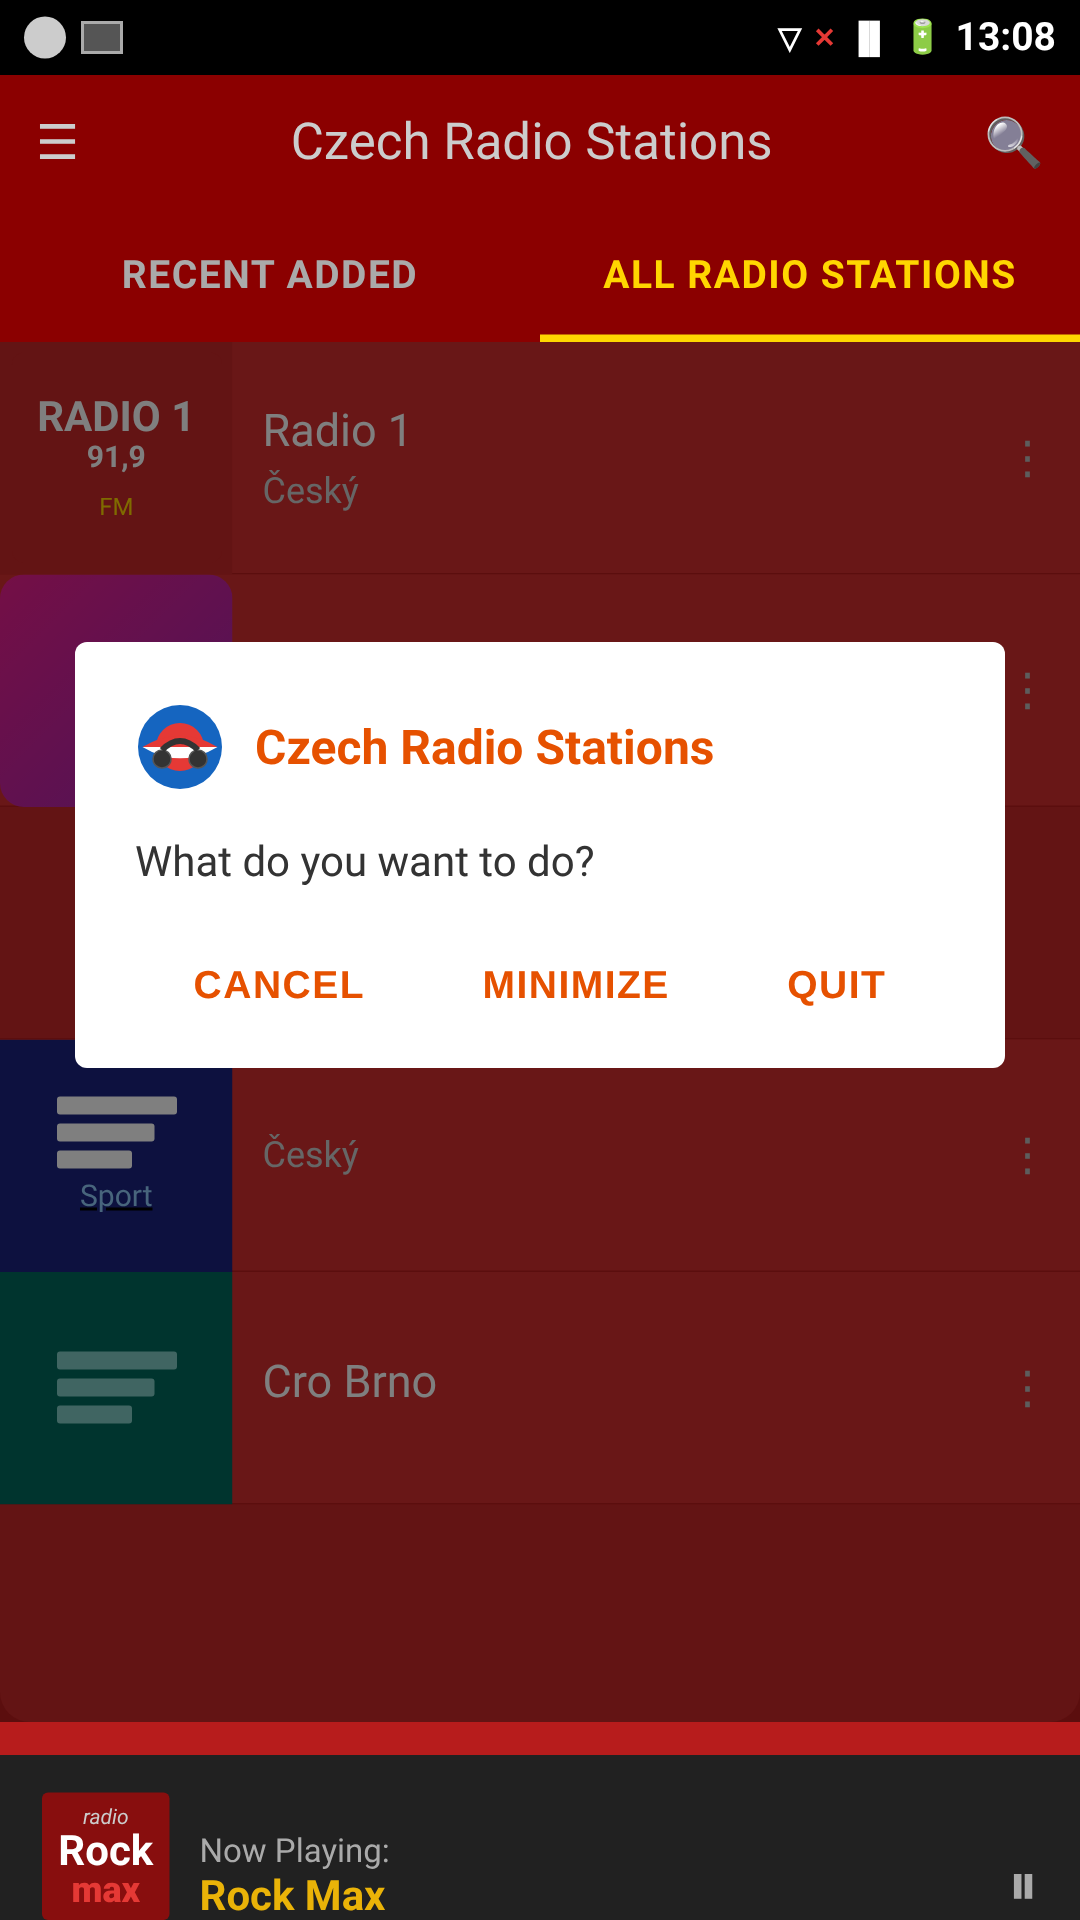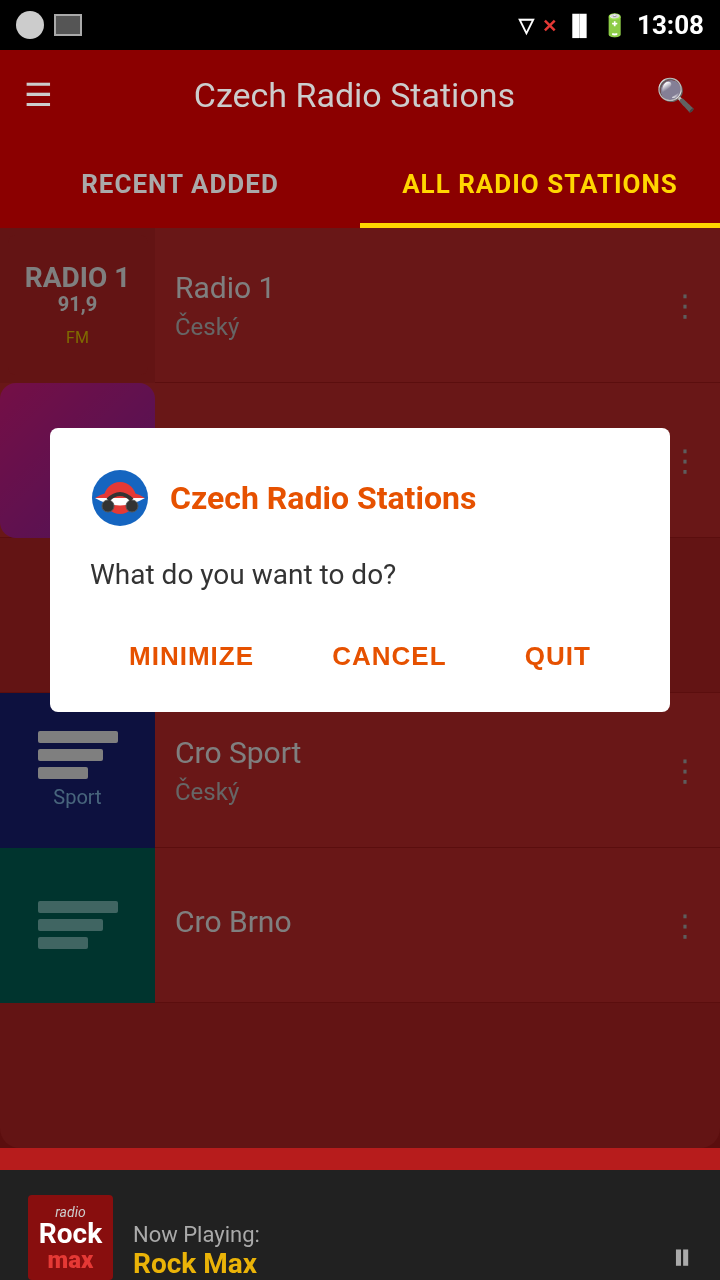--- a/index.html
+++ b/index.html
@@ -196,20 +196,21 @@
 
     
     .logo-cro-sport {
       background: #1a237e;
       width: 155px;
       height: 155px;
       display: flex;
       flex-direction: column;
       align-items: center;
       justify-content: center;
+      text-decoration: underline;
     }
     .cro-sport-label {
       color: #90caf9;
       font-size: 20px;
       margin-top: 6px;
     }
 
     
     .logo-cro-brno {
       background: #00695c;
@@ -417,21 +418,20 @@
 
         <div class="cro-bars">
           <div class="cro-bar" style="width:80px;"></div>
           <div class="cro-bar" style="width:65px;"></div>
           <div class="cro-bar" style="width:50px;"></div>
         </div>
         <div class="cro-sport-label">Sport</div>
       </div>
     </div>
     <div class="radio-item-info">
-      <div class="radio-item-name">Cro Sport</div>
       <div class="radio-item-lang">Český</div>
     </div>
     <div class="radio-item-more">⋮</div>
   </div>
 
   <div class="radio-item" style="height: 155px;">
     <div class="radio-item-logo">
       <div class="logo-cro-brno">
         <div class="cro-bars">
           <div class="cro-bar" style="width:80px; background:#80cbc4;"></div>
@@ -459,22 +459,22 @@
         <path d="M5 30 Q30 45 55 30" fill="white" stroke="none"></path>
 
         <circle cx="18" cy="38" r="6" fill="#333" stroke="#555" stroke-width="1"></circle>
         <circle cx="42" cy="38" r="6" fill="#333" stroke="#555" stroke-width="1"></circle>
         <path d="M18 32 Q30 20 42 32" fill="none" stroke="#333" stroke-width="4"></path>
       </svg>
       <span class="dialog-title">Czech Radio Stations</span>
     </div>
     <div class="dialog-message">What do you want to do?</div>
     <div class="dialog-actions">
+      <button class="dialog-btn">CANCEL</button>
       <button class="dialog-btn">MINIMIZE</button>
-      <button class="dialog-btn">CANCEL</button>
       <button class="dialog-btn">QUIT</button>
     </div>
   </div>
 
 </div>
 
 <div class="now-playing-bar">
   <div class="now-playing-logo">
     <span class="np-radio-label">radio</span>
     <span class="np-rock">Rock</span>

